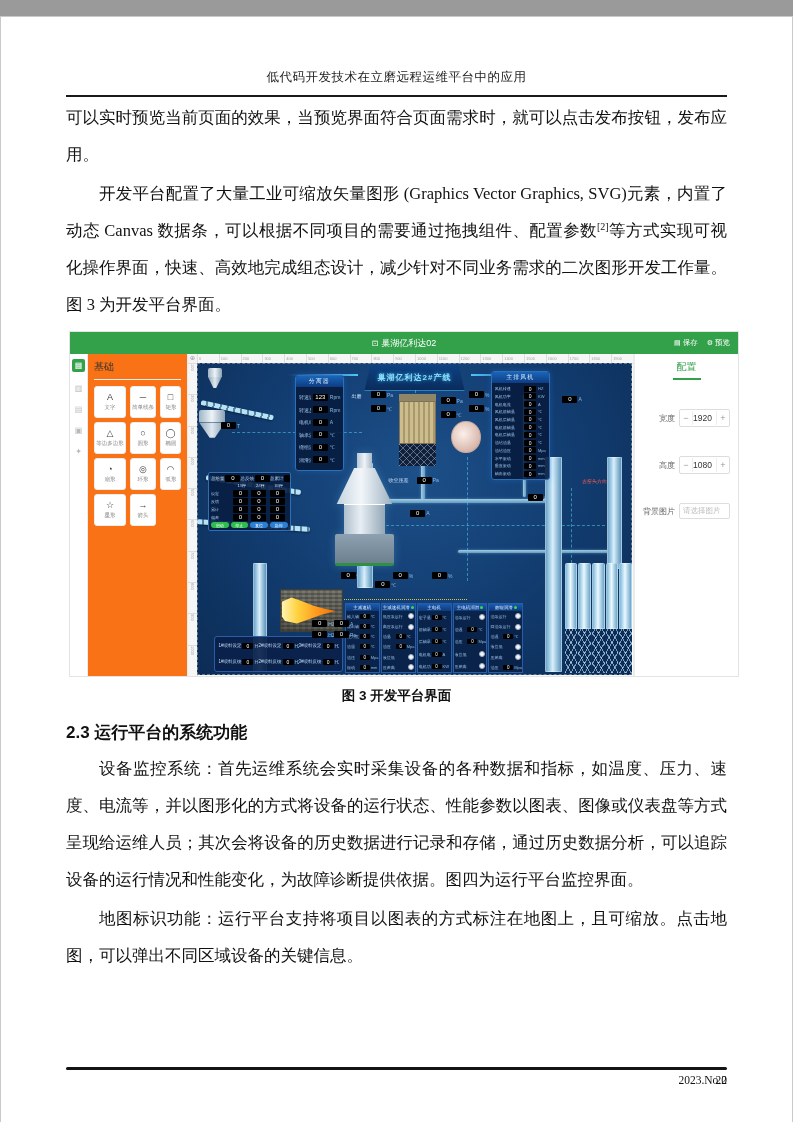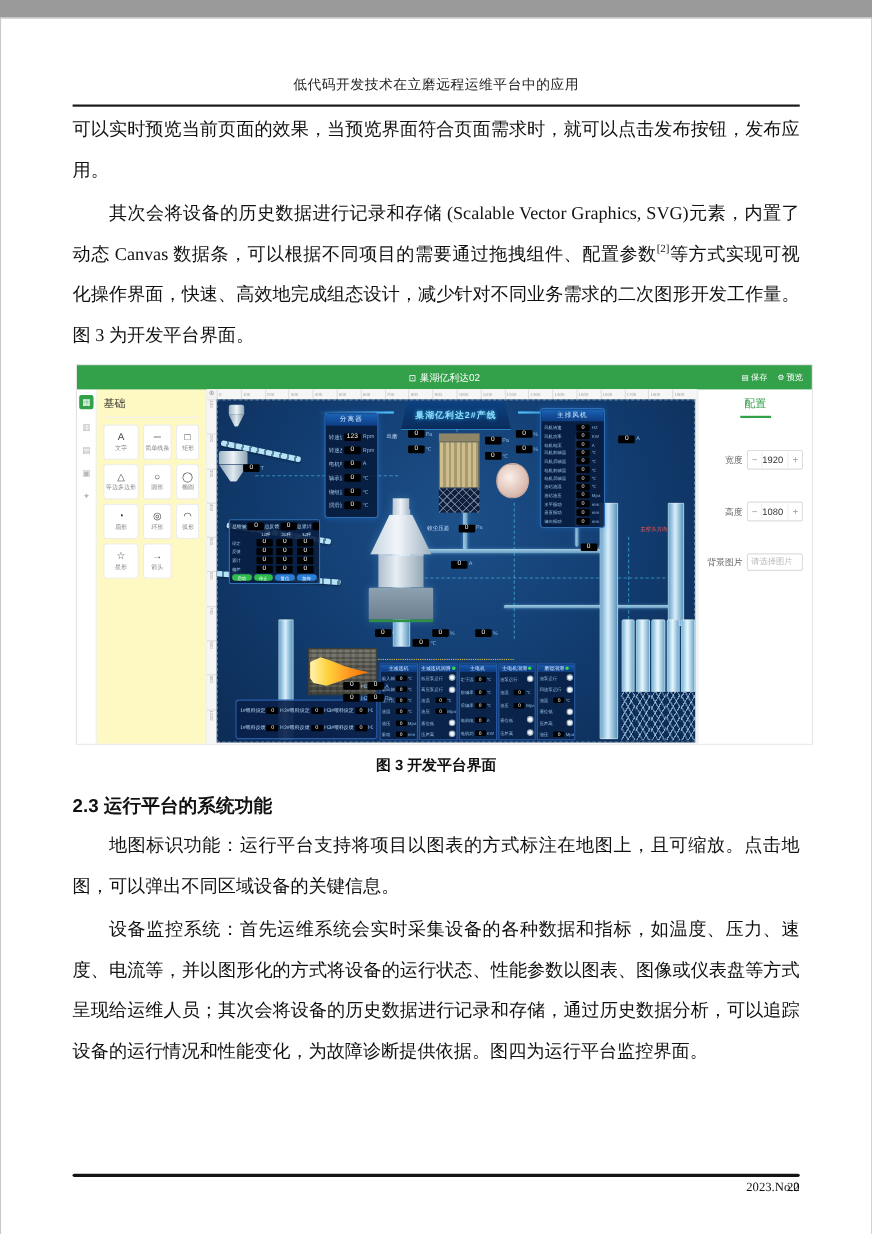--- a/index.html
+++ b/index.html
@@ -28,21 +28,21 @@
   .tb-mon{font-size:8px;}
   .tb-actions{position:absolute;right:8px;top:0;height:100%;display:flex;align-items:center;gap:9px;font-size:7.5px;}
   .tb-btn{display:flex;align-items:center;gap:2px;cursor:pointer;}
   .tb-btn .ic{font-size:7px;}
   .fig-body{flex:1;display:flex;min-height:0;}
   .iconstrip{width:17px;border-right:1px solid #ececec;display:flex;flex-direction:column;align-items:center;
           padding-top:5px;gap:13px;background:#fff;flex:0 0 auto;}
   .strip-item{font-size:8px;color:#b9b9b9;line-height:1;cursor:pointer;}
   .strip-item.active{width:13px;height:13px;background:#33a04a;color:#fff;border-radius:2px;display:flex;
           align-items:center;justify-content:center;}
-  .palette{width:100px;border-right:1px solid #ececec;padding:6px;box-sizing:border-box;flex:0 0 auto;background:#fef9c3;}
+  .palette{width:100px;border-right:1px solid #ececec;padding:6px;box-sizing:border-box;flex:0 0 auto;background:#f97316;}
   .palette-tab{font-size:10px;color:#333;padding-bottom:5px;border-bottom:1px solid #f0f0f0;margin-bottom:6px;}
   .palette-grid{display:grid;grid-template-columns:repeat(3,1fr);gap:4px;}
   .pal-item{border:1px solid #ededed;border-radius:3px;height:30px;display:flex;flex-direction:column;
           align-items:center;justify-content:center;gap:1px;cursor:grab;background:#fff;}
   .pal-icon{font-size:9px;color:#444;line-height:1;}
   .pal-label{font-size:6px;color:#888;white-space:nowrap;transform:scale(.92);}
   .canvas-wrap{flex:1;position:relative;background:#fafafa;min-width:0;border-right:1px solid #ececec;}
   .ruler-top{position:absolute;left:9px;right:0;top:0;height:9px;background:#f6f6f6;border-bottom:1px solid #e2e2e2;
           display:flex;overflow:hidden;}
   .ruler-top .tick{flex:1;font-size:4px;color:#a5a5a5;border-left:1px solid #ddd;padding-left:1px;line-height:9px;overflow:hidden;}
@@ -146,21 +146,21 @@
 </style>
 </head>
 <body>
 
 <div class="page">
 
   <div class="doc-header">低代码开发技术在立磨远程运维平台中的应用</div>
   <div class="header-rule"></div>
 
   <p class="para">可以实时预览当前页面的效果，当预览界面符合页面需求时，就可以点击发布按钮，发布应用。</p>
-  <p class="para indent"><span>其次会将设备的历史数据进行记录和存储 (Scalable Vector Graphics, SVG)元素，内置了动态 Canvas 数据条，可以根据不同项目的需要通过拖拽组件、配置参数</span><sup>[2]</sup><span>等方式实现可视化操作界面，快速、高效地完成组态设计，减少针对不同业务需求的二次图形开发工作量。图 3 为开发平台界面。</span></p>
+  <p class="para indent"><span>开发平台配置了大量工业可缩放矢量图形 (Graphics Vector Graphics, SVG)元素，内置了动态 Canvas 数据条，可以根据不同项目的需要通过拖拽组件、配置参数</span><sup>[2]</sup><span>等方式实现可视化操作界面，快速、高效地完成组态设计，减少针对不同业务需求的二次图形开发工作量。图 3 为开发平台界面。</span></p>
 
   <div class="figure">
     <div class="fig-titlebar">
       <span class="tb-title">
           <span class="tb-mon">⊡</span>
           <span>巢湖亿利达02</span>
         </span>
       <span class="tb-actions">
         <span class="tb-btn">
             <span class="ic">▤</span>
@@ -812,21 +812,21 @@
           <span class="cfg-label">背景图片</span>
           <span class="cfg-input">请选择图片</span>
         </div>
       </div>
     </div>
   </div>
 
   <div class="caption">图 3 开发平台界面</div>
 
   <div class="sec-heading">2.3 运行平台的系统功能</div>
+  <p class="para indent">设备监控系统：首先运维系统会实时采集设备的各种数据和指标，如温度、压力、速度、电流等，并以图形化的方式将设备的运行状态、性能参数以图表、图像或仪表盘等方式呈现给运维人员；其次会将设备的历史数据进行记录和存储，通过历史数据分析，可以追踪设备的运行情况和性能变化，为故障诊断提供依据。图四为运行平台监控界面。</p>
   <p class="para indent">地图标识功能：运行平台支持将项目以图表的方式标注在地图上，且可缩放。点击地图，可以弹出不同区域设备的关键信息。</p>
-  <p class="para indent">设备监控系统：首先运维系统会实时采集设备的各种数据和指标，如温度、压力、速度、电流等，并以图形化的方式将设备的运行状态、性能参数以图表、图像或仪表盘等方式呈现给运维人员；其次会将设备的历史数据进行记录和存储，通过历史数据分析，可以追踪设备的运行情况和性能变化，为故障诊断提供依据。图四为运行平台监控界面。</p>
 
   <div class="doc-footer-rule"></div>
   <div class="doc-footer">
     <span class="footer-page">20</span>
     <span class="footer-issue">2023.No.2</span>
   </div>
 </div>
 
 </body></html>

